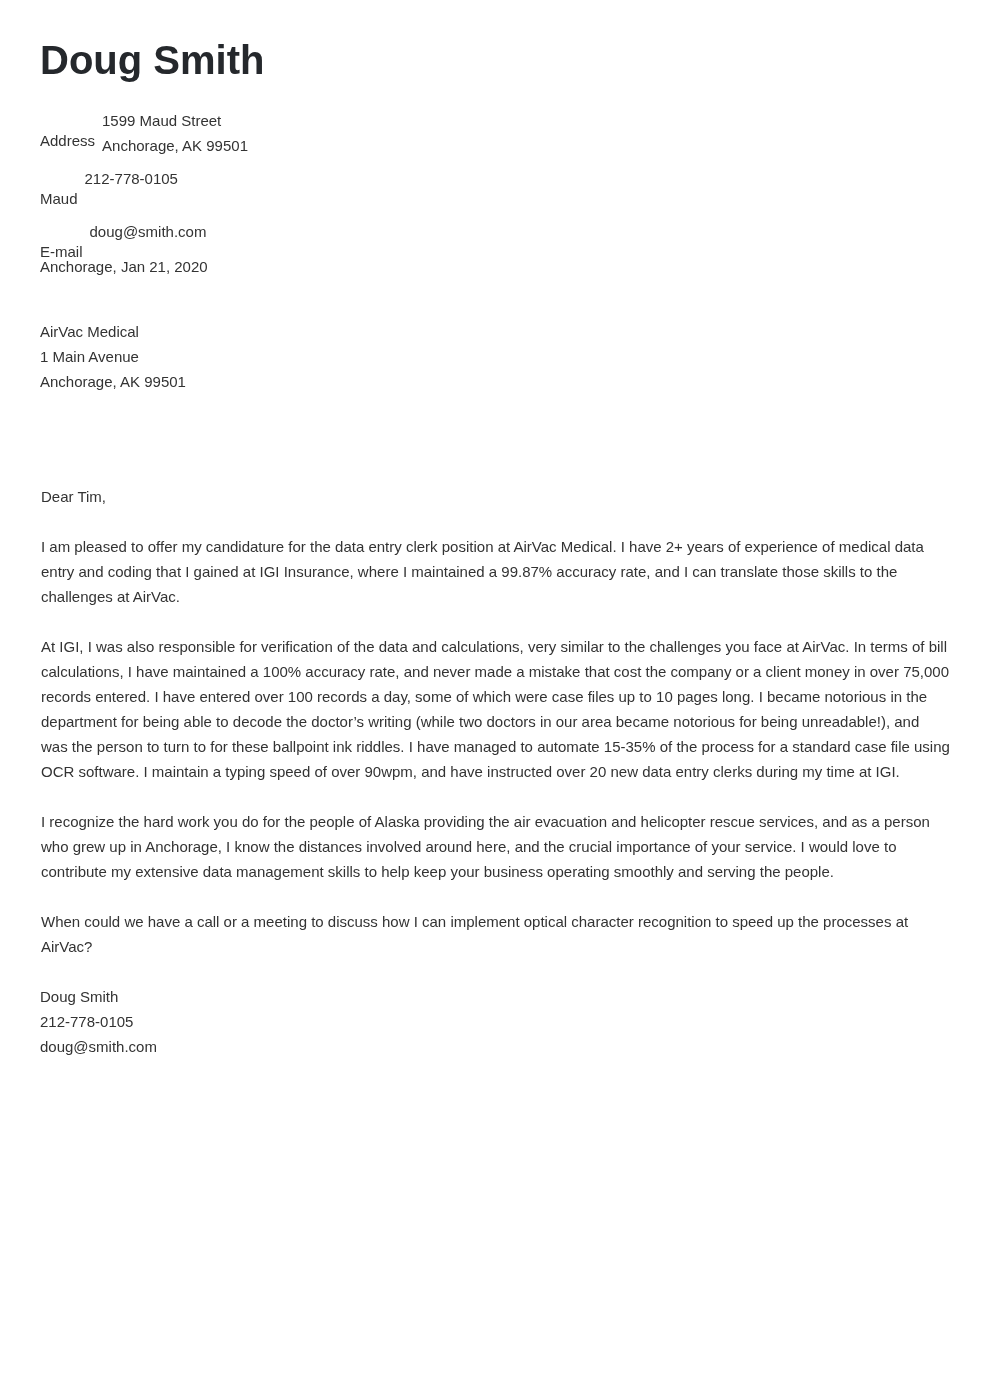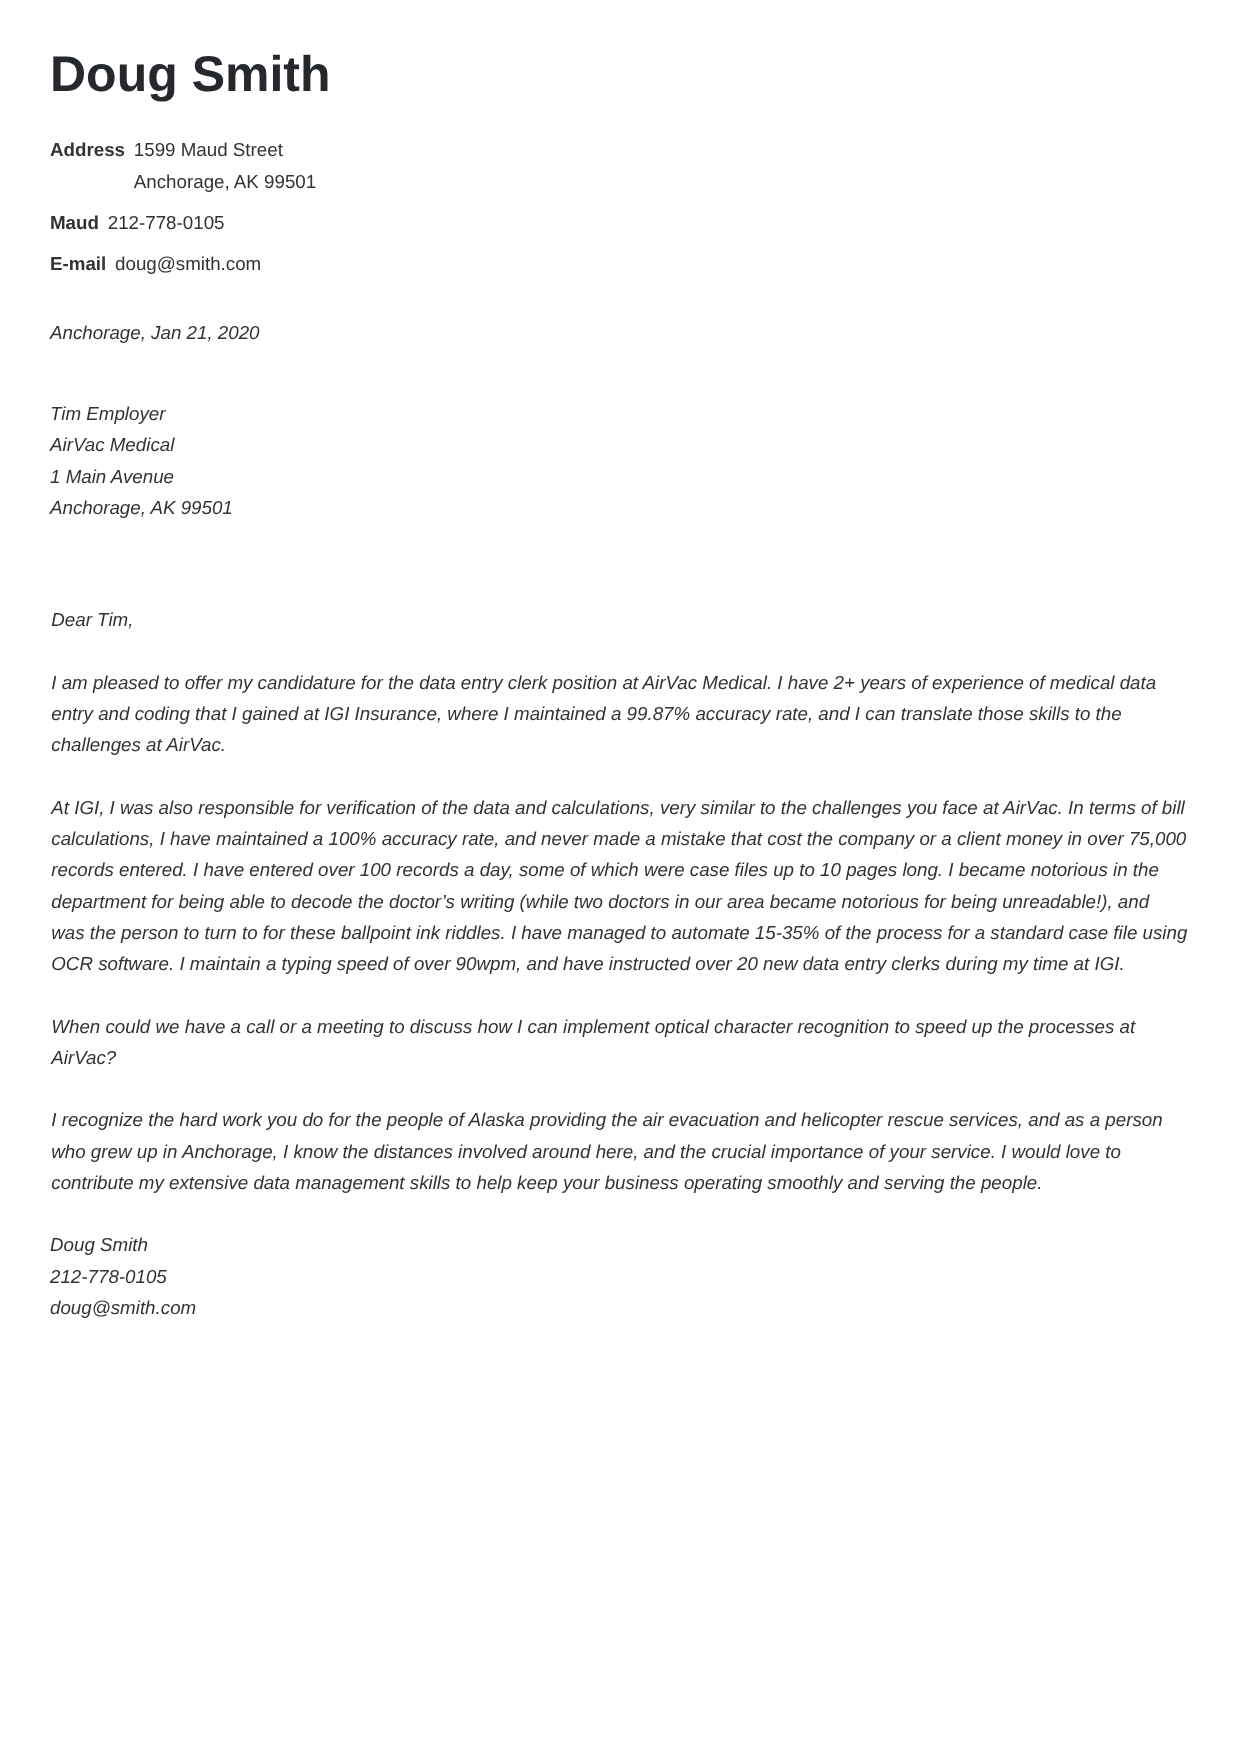--- a/index.html
+++ b/index.html
@@ -1,23 +1,23 @@
 <!DOCTYPE html>
 <html><head>
 <meta charset="utf-8">
 <style>
   html, body { margin: 0; padding: 0; background: #ffffff; }
   body { width: 990px; height: 1400px; font-family: "Liberation Sans", sans-serif; color: #333333; font-size: 15px; }
   .page { position: relative; padding: 0 40px; }
   h1 { margin: 0; position: absolute; top: 37px; left: 40px; font-size: 40px; font-weight: bold; color: #25282c; letter-spacing: 0; line-height: 46px; }
   .contact { position: absolute; top: 108px; left: 40px; line-height: 25px; }
   .row { display: flex; margin-bottom: 8px; }
-  .lbl { font-weight: bold; margin-right: 7px; }
+  .lbl { font-weight: normal; margin-right: 7px; margin-top: 20px; }
   .val div { }
-  .block { position: absolute; left: 40px; width: 910px; line-height: 25px; font-style: italic; }
+  .block { position: absolute; left: 40px; width: 910px; line-height: 25px; }
   .block p { margin: 0 0 25px 1px; }
   .lines div { }
 </style>
 </head>
 <body>
 
 <div class="page">
 
   <h1>Doug Smith</h1>
 
@@ -35,32 +35,31 @@
     </div>
     <div class="row">
       <span class="lbl">E-mail</span>
       <span>doug@smith.com</span>
     </div>
   </div>
 
   <div class="block" style="top:254px;">Anchorage, Jan 21, 2020</div>
 
   <div class="block lines" style="top:319px;">
-    <div>Tim Employer</div>
     <div>AirVac Medical</div>
     <div>1 Main Avenue</div>
     <div>Anchorage, AK 99501</div>
   </div>
 
   <div class="block" style="top:484px;">
     <p>Dear Tim,</p>
     <p>I am pleased to offer my candidature for the data entry clerk position at AirVac Medical. I have 2+ years of experience of medical data entry and coding that I gained at IGI Insurance, where I maintained a 99.87% accuracy rate, and I can translate those skills to the challenges at AirVac.</p>
     <p>At IGI, I was also responsible for verification of the data and calculations, very similar to the challenges you face at AirVac. In terms of bill calculations, I have maintained a 100% accuracy rate, and never made a mistake that cost the company or a client money in over 75,000 records entered. I have entered over 100 records a day, some of which were case files up to 10 pages long. I became notorious in the department for being able to decode the doctor’s writing (while two doctors in our area became notorious for being unreadable!), and was the person to turn to for these ballpoint ink riddles. I have managed to automate 15-35% of the process for a standard case file using OCR software. I maintain a typing speed of over 90wpm, and have instructed over 20 new data entry clerks during my time at IGI.</p>
+    <p>I recognize the hard work you do for the people of Alaska providing the air evacuation and helicopter rescue services, and as a person who grew up in Anchorage, I know the distances involved around here, and the crucial importance of your service. I would love to contribute my extensive data management skills to help keep your business operating smoothly and serving the people.</p>
     <p>When could we have a call or a meeting to discuss how I can implement optical character recognition to speed up the processes at AirVac?</p>
-    <p>I recognize the hard work you do for the people of Alaska providing the air evacuation and helicopter rescue services, and as a person who grew up in Anchorage, I know the distances involved around here, and the crucial importance of your service. I would love to contribute my extensive data management skills to help keep your business operating smoothly and serving the people.</p>
     <div class="lines">
       <div>Doug Smith</div>
       <div>212-778-0105</div>
       <div>doug@smith.com</div>
     </div>
   </div>
 
 </div>
 
 </body></html>

